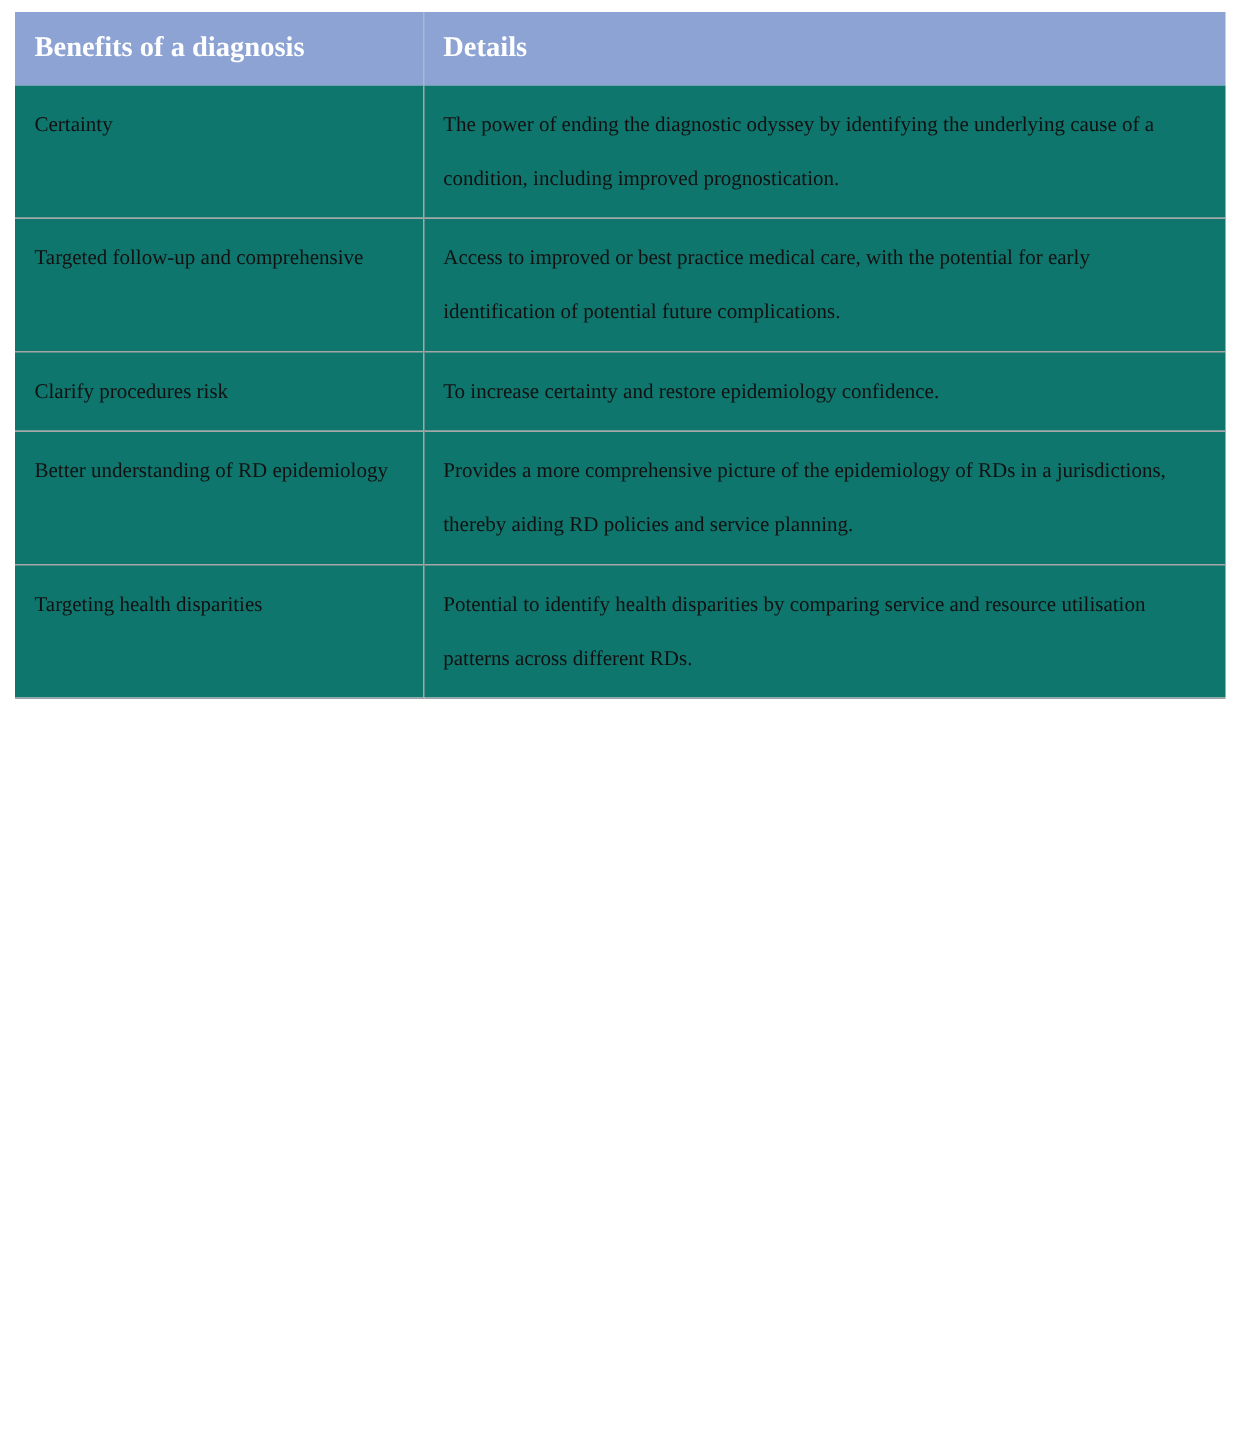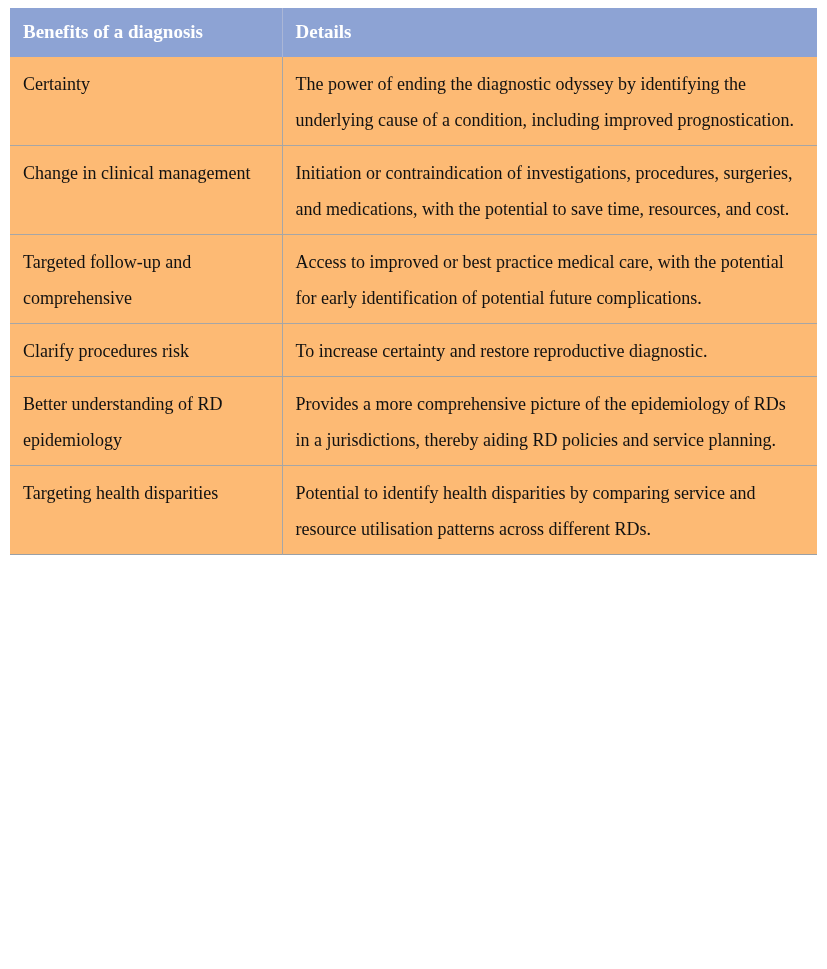--- a/index.html
+++ b/index.html
@@ -35,27 +35,27 @@
     height: 48px;
     box-sizing: border-box;
     line-height: 1.3;
   }
   thead th.benefit-col {
     border-right: 1px solid #aab6d6;
   }
 
   tbody td {
     color: #111111;
-    font-size: 18px;
+    font-size: 14px;
     line-height: 36px;
     text-align: left;
     vertical-align: top;
     padding: 9px 14px 7px 13px;
     border-top: 1px solid #a6a6a6;
-    background: #fdba74;
+    background: #0f766e;
     box-sizing: border-box;
   }
   tbody td.benefit-cell {
     border-right: 1px solid #a6a6a6;
   }
   tbody tr:first-child td {
     border-top: none;
   }
 </style>
 </head>
@@ -72,30 +72,26 @@
         <th class="benefit-col">Benefits of a diagnosis</th>
         <th class="detail-col">Details</th>
       </tr>
     </thead>
     <tbody>
       <tr>
         <td class="benefit-cell">Certainty</td>
         <td class="detail-cell">The power of ending the diagnostic odyssey by identifying the underlying cause of a condition, including improved prognostication.</td>
       </tr>
       <tr>
-        <td class="benefit-cell">Change in clinical management</td>
-        <td class="detail-cell">Initiation or contraindication of investigations, procedures, surgeries, and medications, with the potential to save time, resources, and cost.</td>
-      </tr>
-      <tr>
         <td class="benefit-cell">Targeted follow-up and comprehensive</td>
         <td class="detail-cell">Access to improved or best practice medical care, with the potential for early identification of potential future complications.</td>
       </tr>
       <tr>
         <td class="benefit-cell">Clarify procedures risk</td>
-        <td class="detail-cell">To increase certainty and restore reproductive diagnostic.</td>
+        <td class="detail-cell">To increase certainty and restore epidemiology confidence.</td>
       </tr>
       <tr>
         <td class="benefit-cell">Better understanding of RD epidemiology</td>
         <td class="detail-cell">Provides a more comprehensive picture of the epidemiology of RDs in a jurisdictions, thereby aiding RD policies and service planning.</td>
       </tr>
       <tr>
         <td class="benefit-cell">Targeting health disparities</td>
         <td class="detail-cell">Potential to identify health disparities by comparing service and resource utilisation patterns across different RDs.</td>
       </tr>
     </tbody>

